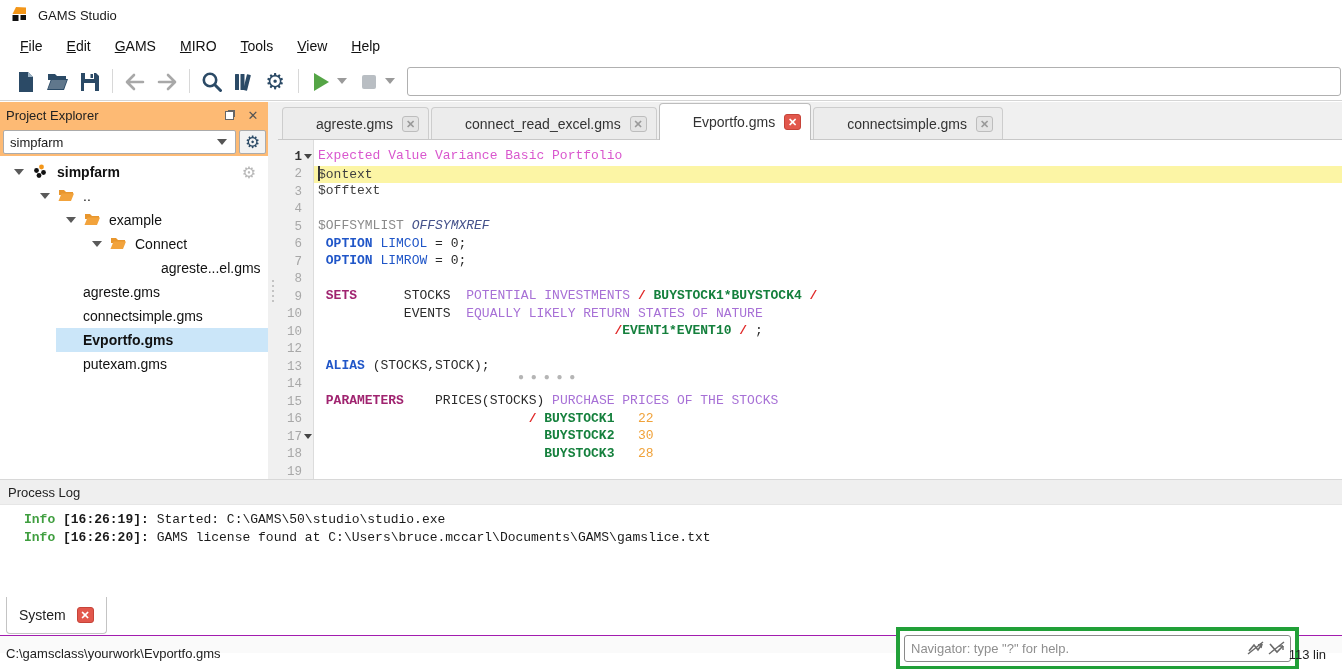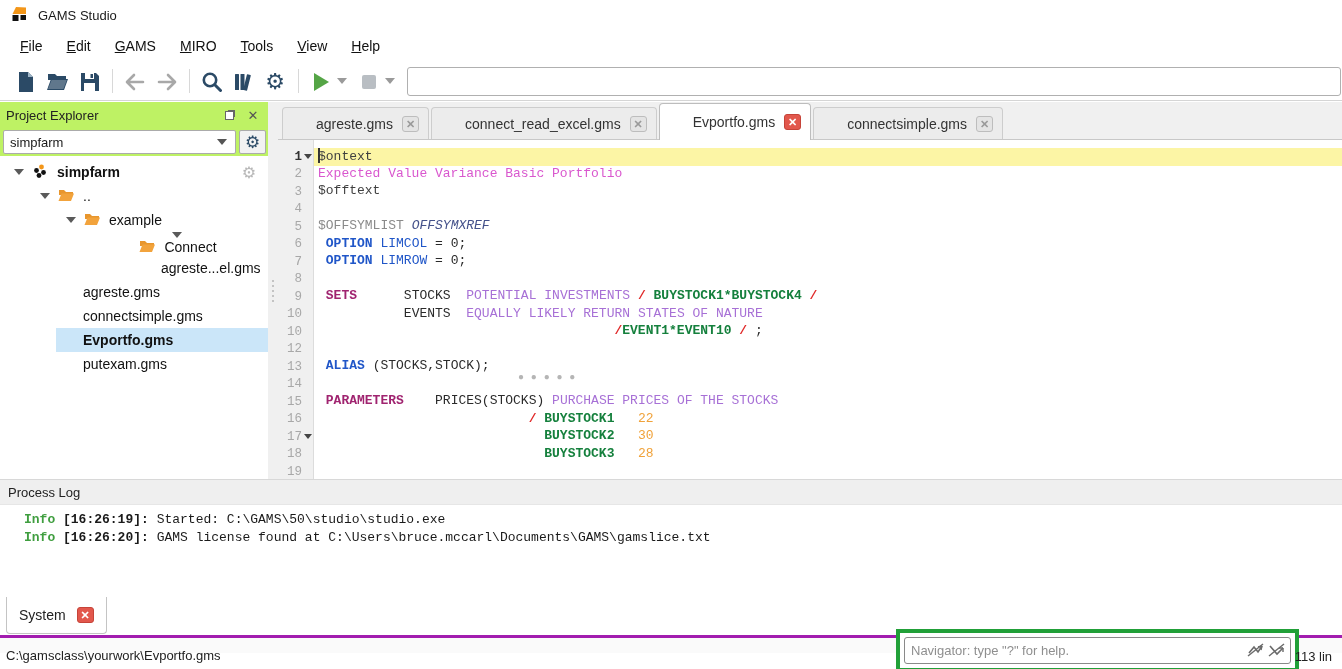--- a/index.html
+++ b/index.html
@@ -18,21 +18,21 @@
   .menu-item { font-size:14px; padding:5px 12px; color:#111; cursor:default; }
   .menu-item .mnem { text-decoration:underline; }
   
   .toolbar { position:absolute; left:0; top:62px; width:100%; height:39px; background:#fff; border-bottom:1px solid #d5d5d5; display:flex; align-items:center; padding-left:10px; }
   .tbtn { width:30px; height:30px; display:flex; align-items:center; justify-content:center; margin-right:2px; border-radius:3px; }
   .tsep { width:1px; height:24px; background:#d8d8d8; margin:0 6px; }
   .tcaret { width:0; height:0; border-left:5px solid transparent; border-right:5px solid transparent; border-top:6px solid #9a9a9a; margin:0 6px 0 0; }
   .cmd-input { flex:1; height:29px; margin-left:6px; margin-right:1px; border:1px solid #b0b0b0; border-radius:3px; background:#fff; font-size:13px; padding:0 6px; font-family:"Liberation Sans",sans-serif; }
   .gear-glyph { font-family:"DejaVu Sans",sans-serif; }
   
-  .explorer { position:absolute; left:0; top:102px; width:268px; height:420px; background:#bef264; }
+  .explorer { position:absolute; left:0; top:102px; width:268px; height:420px; background:#fdba74; }
   .explorer-header { height:26px; display:flex; align-items:center; padding:0 6px; }
   .explorer-title { font-size:13px; color:#222; flex:1; }
   .panel-btn { width:18px; height:16px; display:flex; align-items:center; justify-content:center; color:#555; font-size:11px; margin-left:6px; }
   .float-box { width:9px; height:9px; border:1px solid #666; background:#fff; box-shadow:2px -2px 0 -1px #666; }
   .combo-row { display:flex; padding:2px 2px 2px 3px; }
   .combo { flex:1; height:24px; background:#fff; border:1px solid #ababab; border-radius:2px; display:flex; align-items:center; font-size:13px; padding-left:6px; position:relative; }
   .combo .caret { position:absolute; right:8px; width:0; height:0; border-left:5px solid transparent; border-right:5px solid transparent; border-top:6px solid #555; }
   .combo-gear { width:27px; height:24px; margin-left:3px; border:1px solid #ababab; border-radius:2px; background:#f2f2f2; display:flex; align-items:center; justify-content:center; color:#2b4a66; font-size:17px; }
   .tree { background:#fff; height:341px; overflow:hidden; padding-top:4px; }
   .tree-row { height:24px; display:flex; align-items:center; font-size:14px; }
@@ -85,28 +85,28 @@
   .proclog-body { padding:7px 0 0 24px; font-family:"Liberation Mono",monospace; font-size:13px; }
   .log-line { height:18px; white-space:pre; }
   .log-level { color:#3f9e3f; font-weight:bold; }
   .log-time { color:#1a1a1a; font-weight:bold; }
   .log-msg { color:#1a1a1a; }
   
   .bottom-tabs { position:absolute; left:0; top:597px; width:100%; height:38px; background:#fff; }
   .btab { position:absolute; left:6px; top:0; height:37px; background:#fff; border:1px solid #c4c4c4; border-top:none; border-radius:0 0 4px 4px; display:flex; align-items:center; padding:0 12px; font-size:14px; color:#222; }
   .btab .tab-close { margin-left:11px; }
   
-  .statusbar { position:absolute; left:0; top:635px; width:100%; height:18px; background:#fafafa; border-top:3px solid #a21caf; }
+  .statusbar { position:absolute; left:0; top:635px; width:100%; height:18px; background:#fafafa; border-top:1px solid #a21caf; }
   .status-path { position:absolute; left:6px; top:10px; font-size:13px; color:#222; }
   .nav-highlight { position:absolute; left:896px; top:-9px; width:403px; height:43px; border:4px solid #21a038; background:#fff; display:flex; align-items:center; padding:0 4px; }
   .nav-input-wrap { flex:1; height:27px; border:1px solid #8a8a8a; border-radius:3px; background:#fff; display:flex; align-items:center; }
   .nav-input { flex:1; border:none; outline:none; font-size:13px; padding-left:6px; color:#333; font-family:"Liberation Sans",sans-serif; background:transparent; }
   .nav-input::placeholder { color:#8f8f8f; }
   .nav-icons { display:flex; align-items:center; margin-right:4px; gap:3px; }
-  .status-lines { position:absolute; right:10px; top:11px; font-size:13px; color:#222; white-space:nowrap;margin-left:48px; }
+  .status-lines { position:absolute; right:16px; top:11px; font-size:13px; color:#222; white-space:nowrap;margin-left:48px; }
 </style>
 </head>
 <body>
 
 <div class="app">
 
   <div class="titlebar">
     <span class="app-icon"><svg width="18" height="18" viewBox="0 0 0 0 16 16">
           <polygon points="5,1 15,1.5 15,8 1.5,8" fill="#f39619"></polygon>
           <rect x="1.5" y="9" width="6" height="6" fill="#111"></rect>
@@ -243,21 +243,21 @@
             <span class="tri"></span>
           </span>
           <span class="tree-content">
             <svg width="18" height="18" viewBox="0 0 0 0 16 16" class="tree-icon">
               <path d="M1 3 h5 l2 2 h7 v3 H1 z" fill="#e8962d"></path>
               <path d="M0.5 14 L3.5 6.5 H16 L13 14 Z" fill="#f2a33c"></path>
             </svg>
             <span class="tree-label">example</span>
           </span>
         </div>
-        <div class="tree-row" style="position: relative; padding-left: 86px; flex-direction: column;">
+        <div class="tree-row" style="position: relative; padding-left: 86px;">
           <span class="tree-arrow">
             <span class="tri"></span>
           </span>
           <span class="tree-content">
             <svg width="18" height="18" viewBox="0 0 0 0 16 16" class="tree-icon">
               <path d="M1 3 h5 l2 2 h7 v3 H1 z" fill="#e8962d"></path>
               <path d="M0.5 14 L3.5 6.5 H16 L13 14 Z" fill="#f2a33c"></path>
             </svg>
             <span class="tree-label">Connect</span>
           </span>
@@ -408,22 +408,22 @@
           <div class="gut-row">
             <span class="num">18</span>
             <span class="foldslot"></span>
           </div>
           <div class="gut-row">
             <span class="num">19</span>
             <span class="foldslot"></span>
           </div>
         </div>
       <div class="code">
+          <div class="code-line"><span class="tok-cmt">Expected Value Variance Basic Portfolio</span></div>
           <div class="code-line current"><span class="cursor"></span><span class="tok-dollar">$ontext</span></div>
-          <div class="code-line"><span class="tok-cmt">Expected Value Variance Basic Portfolio</span></div>
           <div class="code-line"><span class="tok-dollar">$offtext</span></div>
           <div class="code-line"></div>
           <div class="code-line"><span class="tok-dirgray">$OFFSYMLIST</span><span class="tok-plain"> </span><span class="tok-dirarg">OFFSYMXREF</span></div>
           <div class="code-line"><span class="tok-plain"> </span><span class="tok-kw">OPTION</span><span class="tok-plain"> </span><span class="tok-kwsub">LIMCOL</span><span class="tok-plain"> = 0;</span></div>
           <div class="code-line"><span class="tok-plain"> </span><span class="tok-kw">OPTION</span><span class="tok-plain"> </span><span class="tok-kwsub">LIMROW</span><span class="tok-plain"> = 0;</span></div>
           <div class="code-line"></div>
           <div class="code-line"><span class="tok-plain"> </span><span class="tok-decl">SETS</span><span class="tok-plain">      </span><span class="tok-ident">STOCKS</span><span class="tok-plain">  </span><span class="tok-desc">POTENTIAL INVESTMENTS</span><span class="tok-plain"> </span><span class="tok-slash">/</span><span class="tok-plain"> </span><span class="tok-elem">BUYSTOCK1*BUYSTOCK4</span><span class="tok-plain"> </span><span class="tok-slash">/</span></div>
           <div class="code-line"><span class="tok-plain">           </span><span class="tok-ident">EVENTS</span><span class="tok-plain">  </span><span class="tok-desc">EQUALLY LIKELY RETURN STATES OF NATURE</span></div>
           <div class="code-line"><span class="tok-plain">                                      </span><span class="tok-slash">/</span><span class="tok-elem">EVENT1*EVENT10</span><span class="tok-plain"> </span><span class="tok-slash">/</span><span class="tok-plain"> ;</span></div>
           <div class="code-line"></div>

